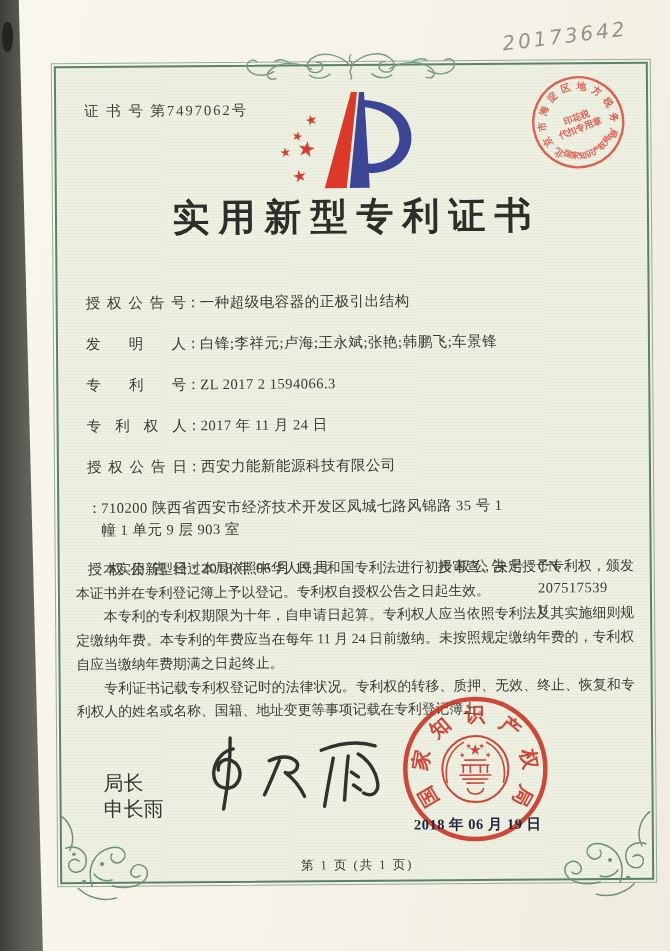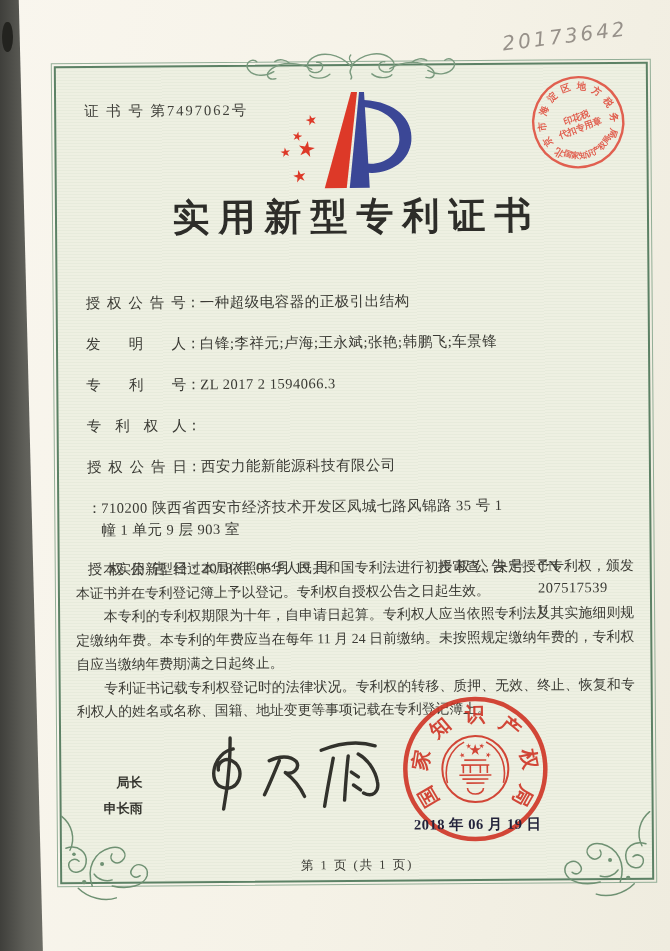--- a/index.html
+++ b/index.html
@@ -31,22 +31,22 @@
   .fvalue{letter-spacing:0.5px;}
   .w402{max-width:402px;}
   .grantrow{position:relative;display:flex;margin-top:-2px;line-height:22px;}
   .grant-right{position:absolute;left:332px;top:0;display:flex;}
   .grant-right .flabel{width:86px;margin-left:18px;}
   
   .paras{position:absolute;left:16px;right:16px;top:490px;font-size:13.8px;
          line-height:1.72;text-align:justify;color:#3b3b35;}
   .paras p{margin:0;text-indent:2em;}
   
-  .signoff{position:absolute;left:42px;top:702px;font-size:13px;font-weight:bold;
-           font-family:"Liberation Sans",sans-serif;color:#35352f;line-height:26px;text-align:right;}
+  .signoff{position:absolute;left:42px;top:702px;font-size:20px;font-weight:normal;
+           font-family:"Liberation Sans",sans-serif;color:#35352f;line-height:26px;}
   .sig{position:absolute;left:140px;top:668px;width:190px;height:90px;}
   .seal{position:absolute;left:330px;top:620px;width:168px;height:168;opacity:0.9;}
   .sealdate{position:absolute;left:328px;top:750px;width:176px;text-align:center;
             font-size:14.5px;font-weight:bold;letter-spacing:0.5px;color:#22223a;}
   .footer{position:absolute;left:0;right:0;bottom:6px;text-align:center;
           font-size:12.5px;letter-spacing:2px;color:#3b3b35;}
   .stamp{position:absolute;left:466px;top:2px;width:112px;height:112px;
          transform:rotate(-20deg);opacity:0.85;}
   .orn{position:absolute;pointer-events:none;}
   .orn-bl{left:-14px;top:722px;width:132px;height:132px;}
@@ -167,20 +167,21 @@
           <span class="fvalue">白锋;李祥元;卢海;王永斌;张艳;韩鹏飞;车景锋</span>
         </div>
         <div class="frow">
           <span class="flabel">专利号</span>
           <span class="fcolon">：</span>
           <span class="fvalue">ZL 2017 2 1594066.3</span>
         </div>
         <div class="frow">
           <span class="flabel">专利权人</span>
           <span class="fcolon">：</span>
+          <span class="fvalue">2017 年 11 月 24 日</span>
         </div>
         <div class="frow">
           <span class="flabel">授权公告日</span>
           <span class="fcolon">：</span>
           <span class="fvalue">西安力能新能源科技有限公司</span>
         </div>
         <div class="frow">
           <span class="fcolon">：</span>
           <span class="fvalue w402">710200 陕西省西安市经济技术开发区凤城七路风锦路 35 号 1 幢 1 单元 9 层 903 室</span>
         </div>

